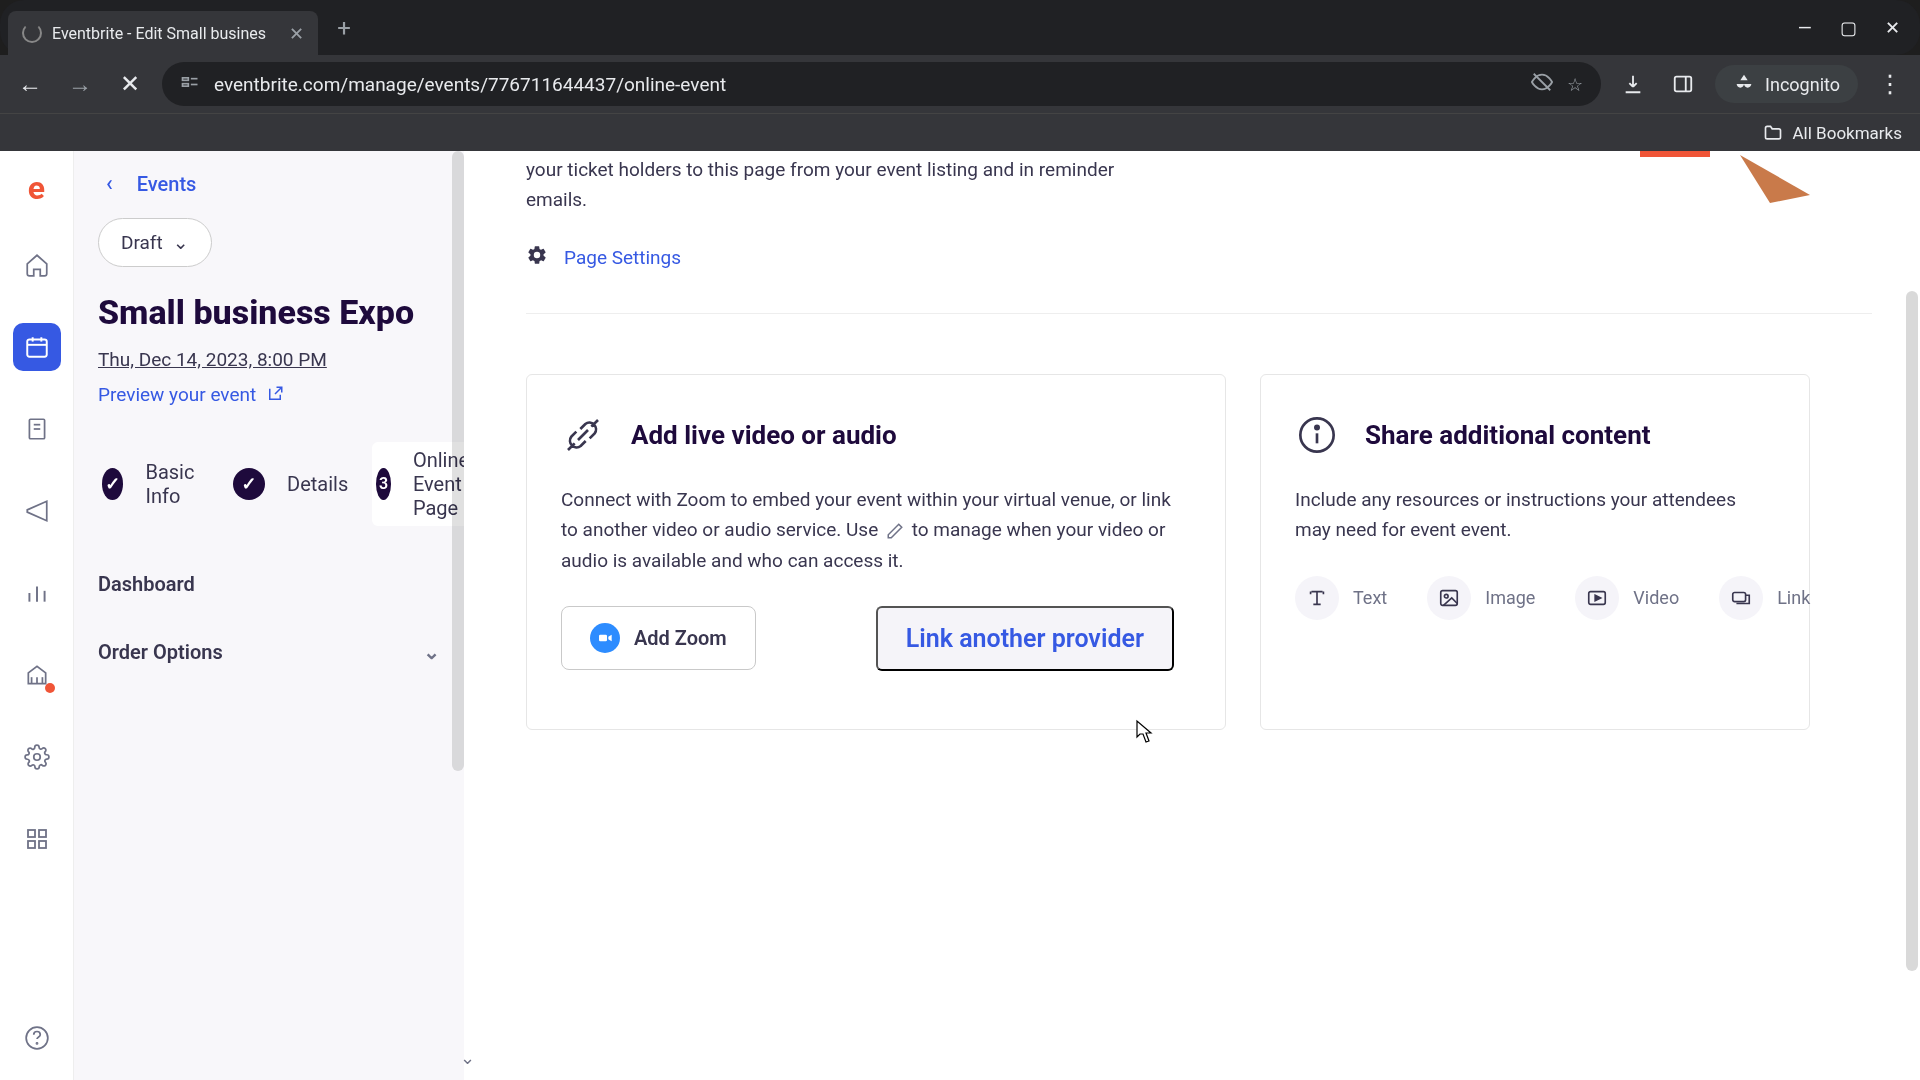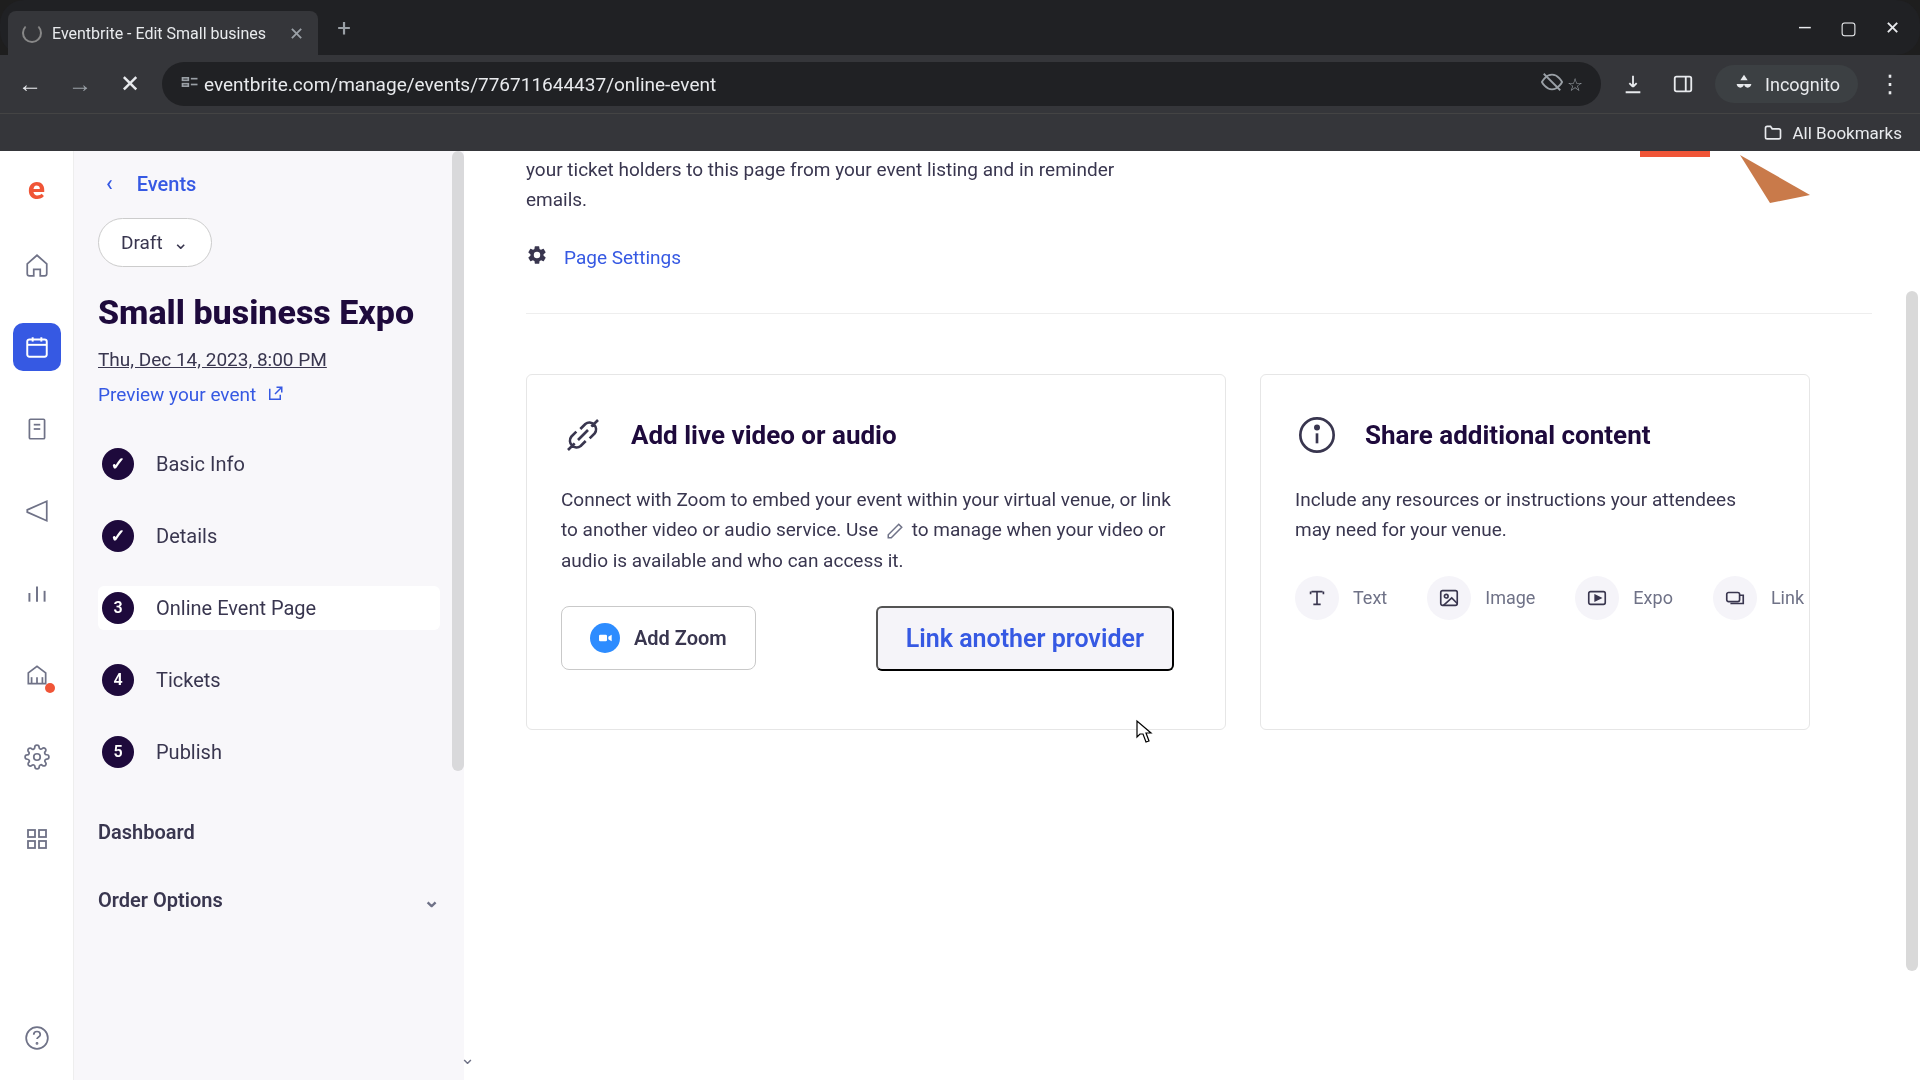--- a/index.html
+++ b/index.html
@@ -9,21 +9,21 @@
 .browser-chrome { background: #202124; height: 55px; display: flex; align-items: center; padding: 0 8px; border-radius: 24px; }
 .tab { background: #35363a; border-radius: 8px 8px 0 0; height: 44px; margin-top: 11px; display: flex; align-items: center; padding: 0 14px; gap: 10px; width: 310px; color: #e8eaed; font-size: 16px; }
 .tab-favicon { width: 20px; height: 20px; border: 2px solid #888; border-radius: 50%; border-top-color: transparent; }
 .tab-close { margin-left: auto; color: #9aa0a6; font-size: 18px; }
 .new-tab { width: 36px; height: 36px; display: flex; align-items: center; justify-content: center; color: #9aa0a6; font-size: 24px; margin-left: 8px; border-radius: 50%; }
 .win-controls { margin-left: auto; display: flex; gap: 28px; color: #e8eaed; font-size: 18px; padding-right: 12px; }
 
 .toolbar { background: #35363a; height: 58px; display: flex; align-items: center; padding: 0 12px; gap: 14px; }
 .nav-btn { width: 36px; height: 36px; display: flex; align-items: center; justify-content: center; color: #9aa0a6; font-size: 24px; }
 .nav-btn.enabled { color: #e8eaed; }
-.url-bar { flex: 1; background: #202124; border-radius: 24px; height: 44px; display: flex; align-items: center; padding: 0 18px; gap: 4px; color: #e8eaed; font-size: 19px; }
+.url-bar { flex: 1; background: #202124; border-radius: 24px; height: 44px; display: flex; align-items: center; padding: 0 18px; gap: 14px; color: #e8eaed; font-size: 19px; }
 .url-icon { color: #9aa0a6; font-size: 18px; }
 .incognito-badge { background: #3c4043; border-radius: 24px; padding: 8px 18px; display: flex; align-items: center; gap: 10px; color: #e8eaed; font-size: 18px; }
 
 .bookmarks-bar { background: #35363a; height: 38px; display: flex; align-items: center; justify-content: flex-end; padding: 0 18px; color: #e8eaed; font-size: 17px; gap: 10px; border-top: 1px solid #444; }
 
 
 .app { background: #fff; height: calc(1080px - 55px - 58px - 38px); display: flex; position: relative; }
 
 .icon-rail { width: 74px; background: #fff; border-right: 1px solid #eee; display: flex; flex-direction: column; align-items: center; padding-top: 18px; gap: 34px; }
 .rail-logo { color: #f05537; font-size: 32px; font-weight: bold; }
@@ -31,21 +31,21 @@
 .rail-item.active { background: #3659e3; color: #fff; }
 .rail-dot { position: absolute; bottom: 6px; right: 6px; width: 10px; height: 10px; background: #f05537; border-radius: 50%; }
 
 .sidebar { width: 390px; background: #f8f7fa; padding: 14px 24px; overflow-y: auto; position: relative; }
 .back-link { display: flex; align-items: center; gap: 24px; color: #3659e3; font-size: 20px; font-weight: 500; padding: 6px 0 22px 8px; }
 .status-pill { display: inline-flex; align-items: center; gap: 10px; border: 1px solid #ccc; border-radius: 28px; padding: 12px 22px; font-size: 19px; color: #39364f; background: #fff; margin-bottom: 24px; }
 .event-title { font-size: 34px; font-weight: 800; color: #1e0a3c; line-height: 1.25; margin-bottom: 14px; }
 .event-date { font-size: 19px; color: #39364f; margin-bottom: 12px; text-decoration: underline; }
 .preview-link { color: #3659e3; font-size: 19px; display: flex; align-items: center; gap: 10px; margin-bottom: 36px; }
 
-.steps { display: flex; flex-direction: column; gap: 28px; margin-bottom: 36px; }
+.steps { display: flex; flex-direction: row; gap: 20px; margin-bottom: 36px; }
 .step { display: flex; align-items: center; gap: 22px; font-size: 20px; color: #39364f; padding: 6px 4px; border-radius: 6px; }
 .step.active { background: #fff; }
 .step-badge { width: 32px; height: 32px; border-radius: 50%; background: #1e0a3c; color: #fff; display: flex; align-items: center; justify-content: center; font-size: 16px; font-weight: 600; }
 .step-badge.check::before { content: "✓"; font-size: 18px; }
 
 .sec-link { font-size: 20px; color: #39364f; font-weight: 600; padding: 10px 0; display: flex; align-items: center; justify-content: space-between; }
 
 .sidebar-scroll { position: absolute; right: 0; top: 0; width: 12px; height: 620px; background: rgba(0,0,0,0.12); border-radius: 6px; }
 
 .main { flex: 1; background: #fff; overflow-y: auto; padding: 0 48px 48px 62px; position: relative; }
@@ -323,21 +323,21 @@
         <div class="card-head">
           <span class="card-head-icon">
             <svg width="40" height="40" viewBox="0 0 24 24" fill="none" stroke="currentColor" stroke-width="1.6">
                 <circle cx="12" cy="12" r="10"></circle>
                 <line x1="12" y1="11" x2="12" y2="17"></line>
                 <circle cx="12" cy="7.5" r="1" fill="currentColor"></circle>
               </svg>
           </span>
           <h2 class="card-title">Share additional content</h2>
         </div>
-        <p class="card-desc">Include any resources or instructions your attendees may need for your venue.</p>
+        <p class="card-desc">Include any resources or instructions your attendees may need for event event.</p>
         <div class="content-types">
           <div class="ct-item">
             <span class="ct-icon">
               <svg width="22" height="22" viewBox="0 0 24 24" fill="none" stroke="currentColor" stroke-width="1.8">
                   <path d="M6 5h12M12 5v14M8 19h8M5 8V5M19 8V5"></path>
                 </svg>
             </span>
             <span>Text</span>
           </div>
           <div class="ct-item">
@@ -350,21 +350,21 @@
             </span>
             <span>Image</span>
           </div>
           <div class="ct-item">
             <span class="ct-icon">
               <svg width="22" height="22" viewBox="0 0 24 24" fill="none" stroke="currentColor" stroke-width="1.8">
                   <rect x="3" y="5" width="18" height="14" rx="2"></rect>
                   <polygon points="10,9 16,12 10,15" fill="currentColor"></polygon>
                 </svg>
             </span>
-            <span>Expo</span>
+            <span>Video</span>
           </div>
           <div class="ct-item">
             <span class="ct-icon">
               <svg width="22" height="22" viewBox="0 0 24 24" fill="none" stroke="currentColor" stroke-width="1.8">
                   <rect x="3" y="6" width="14" height="10" rx="2"></rect>
                   <path d="M17 9h4v9H7"></path>
                 </svg>
             </span>
             <span>Link</span>
           </div>

